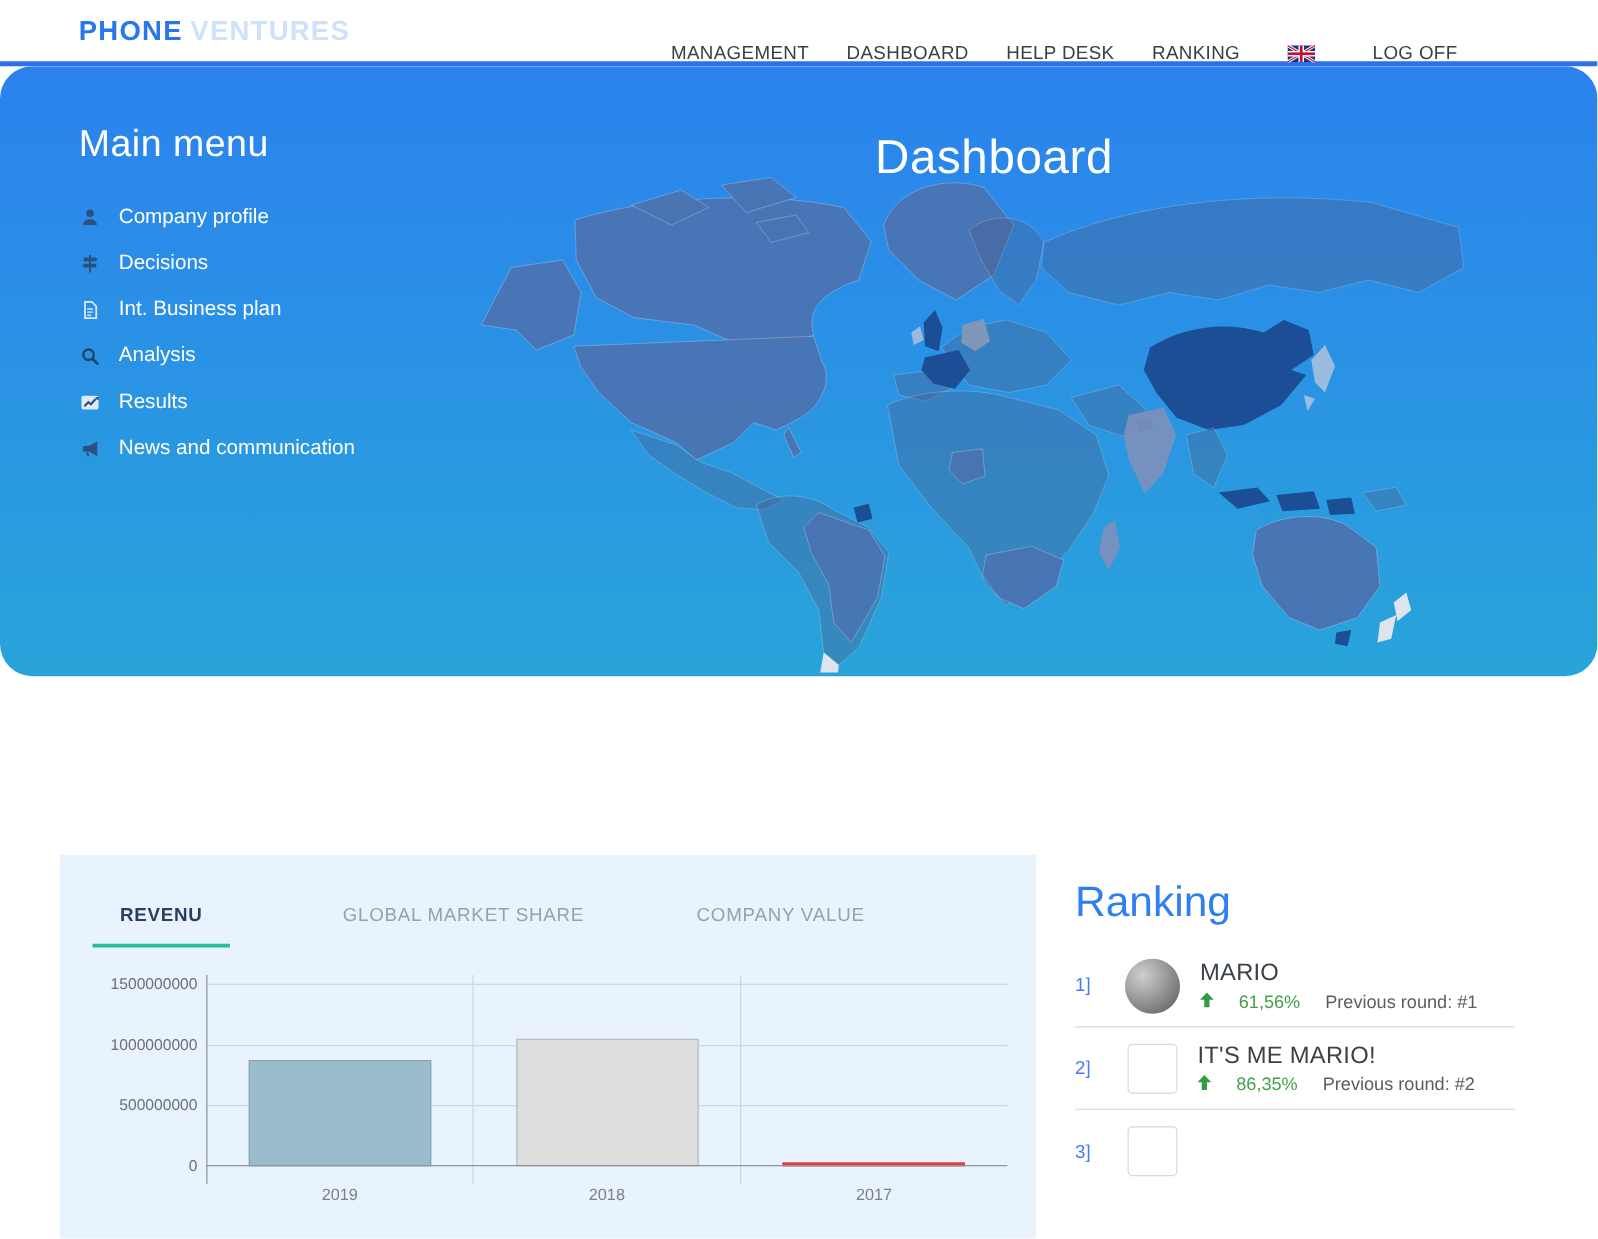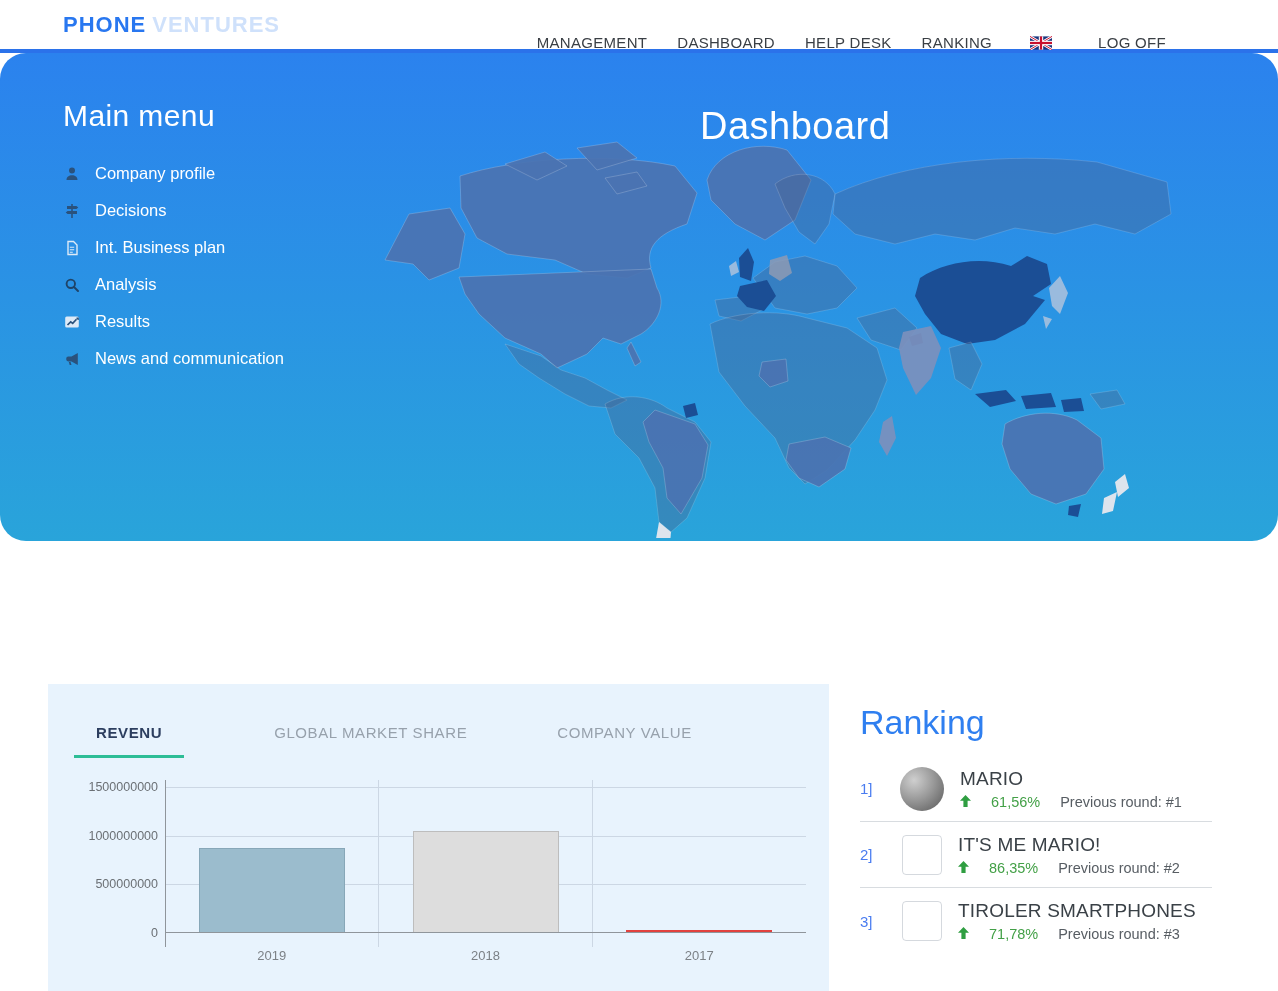--- a/index.html
+++ b/index.html
@@ -294,26 +294,16 @@
               </svg></span>
           <span class="r-pct">86,35%</span>
           <span class="r-prev">Previous round: #2</span>
         </div>
       </div>
     </div>
 
     <div class="rank-row">
       <span class="rank-num">3]</span>
       <span class="avatar broken"></span>
-      <div>
-        <div class="r-name">TIROLER SMARTPHONES</div>
-        <div class="r-sub">
-          <span><svg width="11" height="12" viewBox="0 0 11 12">
-                <path d="M5.5 0 L11 5.8 H7.6 V12 H3.4 V5.8 H0 Z" fill="#2f9e41"></path>
-              </svg></span>
-          <span class="r-pct">71,78%</span>
-          <span class="r-prev">Previous round: #3</span>
-        </div>
-      </div>
     </div>
   </div>
 
 </div>
 
 </body></html>

